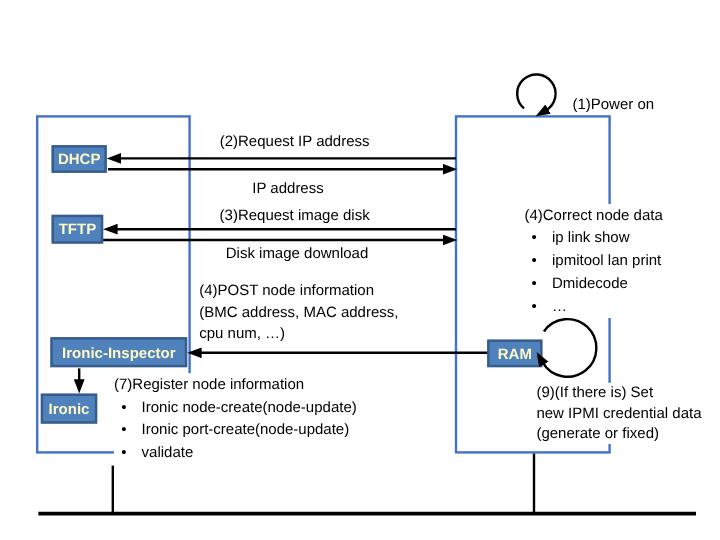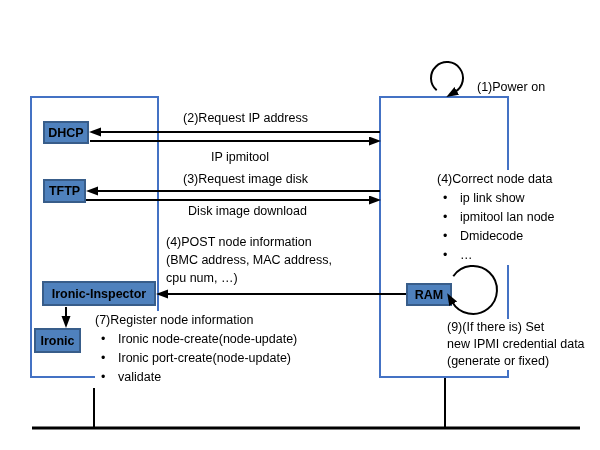--- a/index.html
+++ b/index.html
@@ -14,51 +14,51 @@
   .blk{stroke:#000;stroke-width:2px;fill:none;}
   .thick{stroke-width:3px;}
   .tblock{position:absolute;z-index:1;font-size:12.5px;line-height:18px;white-space:nowrap;}
   .whitebg{background:#ffffff;}
   .lh19 .bline, .lh19 .bullet{line-height:19px;}
   .lh17 .bline{line-height:17px;}
   .bullet{position:relative;padding-left:23px;}
   .bullet::before{content:"\2022";position:absolute;left:6px;top:0;}
   .node{
     position:absolute;z-index:2;background:#4f81bd;border:2px solid #385d8a;
-    color:#000000;font-weight:bold;font-size:12.5px;display:flex;align-items:center;
+    color:#fef9c3;font-weight:bold;font-size:12.5px;display:flex;align-items:center;
     justify-content:center;box-sizing:border-box;white-space:nowrap;
   }
   .center{text-align:center;}
 </style>
 </head>
 <body>
 
 <div class="canvas">
 
   <svg id="frame-layer" class="layer" viewBox="0 0 600 450">
     <rect class="frame" x="31" y="97" width="127" height="280"></rect>
     <rect class="frame" x="380" y="97" width="128" height="280"></rect>
   </svg>
 
   <div class="tblock center" style="left:163px;top:109px;width:165px;">(2)Request IP address</div>
-  <div class="tblock center" style="left:170px;top:148px;width:140px;">IP ipmitool</div>
+  <div class="tblock center" style="left:170px;top:148px;width:140px;">IP address</div>
   <div class="tblock center" style="left:163px;top:170px;width:165px;">(3)Request image disk</div>
   <div class="tblock center" style="left:165px;top:202px;width:165px;">Disk image download</div>
   <div class="tblock" style="left:477px;top:78px;">(1)Power on</div>
 
   <div class="tblock" style="left:166px;top:233px;">
     <div class="bline">(4)POST node information</div>
     <div class="bline">(BMC address, MAC address,</div>
     <div class="bline">cpu num, …)</div>
   </div>
 
   <div class="tblock whitebg lh19" style="left:437px;top:170px;width:152px;">
     <div class="bline">(4)Correct node data</div>
     <div class="bullet">ip link show</div>
-    <div class="bullet">ipmitool lan node</div>
+    <div class="bullet">ipmitool lan print</div>
     <div class="bullet">Dmidecode</div>
     <div class="bullet">…</div>
   </div>
 
   <div class="tblock whitebg lh17" style="left:447px;top:319px;width:152px;">
     <div class="bline">(9)(If there is) Set</div>
     <div class="bline">new IPMI credential data</div>
     <div class="bline">(generate or fixed)</div>
   </div>
 

